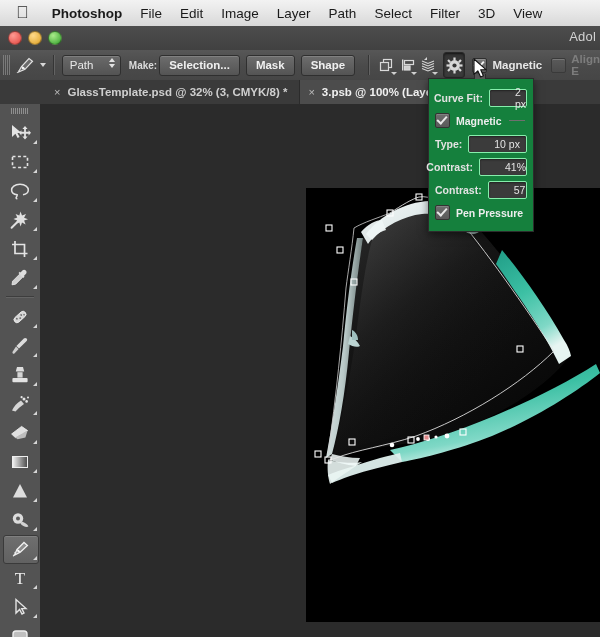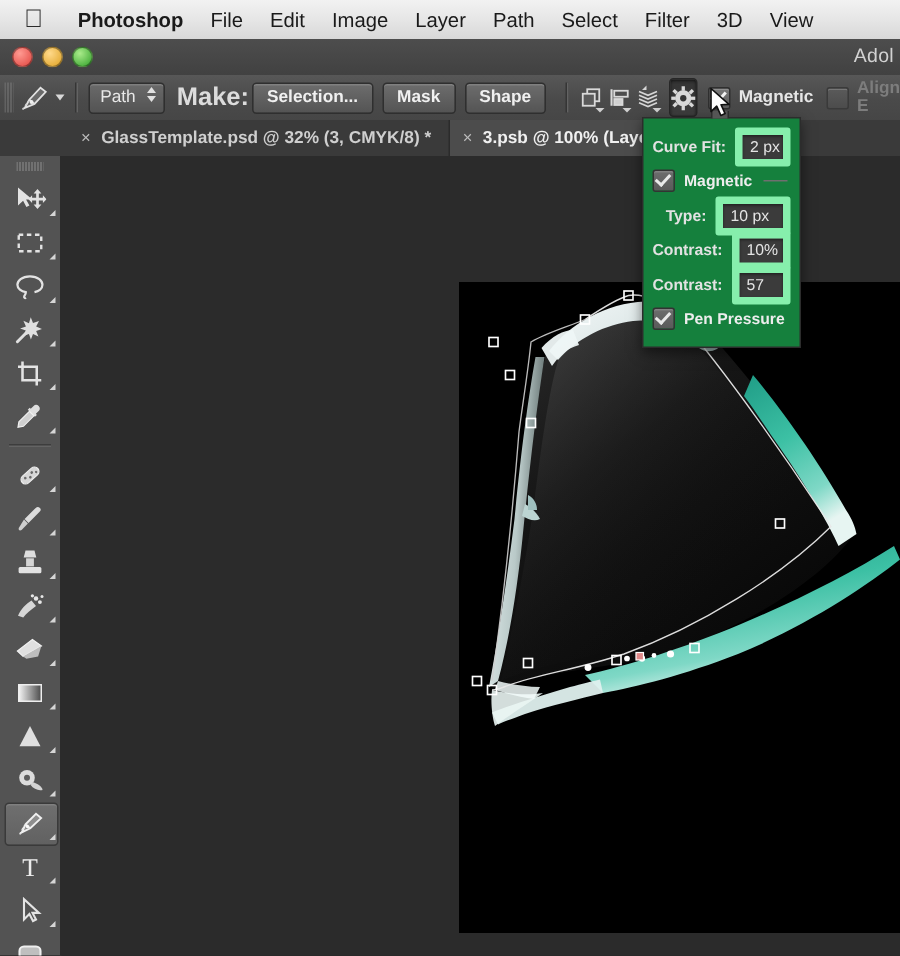--- a/index.html
+++ b/index.html
@@ -68,21 +68,21 @@
     border:1px solid #2f2f2f;border-radius:3px;
     display:flex;align-items:center;
     box-shadow:inset 0 1px 0 rgba(255,255,255,.14);
   }
   .ps-select span{font-size:11.5px;color:#e8e8e8;margin-left:7px;}
   .sel-arrows{
     position:absolute;right:5px;top:2px;display:flex;flex-direction:column;gap:2px;align-items:center;
   }
   .ar-up{width:0;height:0;border-left:3.5px solid transparent;border-right:3.5px solid transparent;border-bottom:4px solid #e2e2e2;}
   .ar-dn{width:0;height:0;border-left:3.5px solid transparent;border-right:3.5px solid transparent;border-top:4px solid #e2e2e2;}
-  .ob-label{font-size:17px;color:#dcdcdc;margin:0 2px 0 8px;font-weight:bold;}
+  .ob-label{font-size:10px;color:#dcdcdc;margin:0 2px 0 8px;font-weight:bold;}
   .ps-btn{
     height:19px;padding:0 9px;
     background:linear-gradient(to bottom,#6d6d6d,#545454);
     border:1px solid #2f2f2f;border-radius:3px;
     display:flex;align-items:center;justify-content:center;
     font-size:11.5px;color:#f0f0f0;font-weight:bold;
     box-shadow:inset 0 1px 0 rgba(255,255,255,.14);
     margin-right:6px;white-space:nowrap;
   }
   .icon-btn{
@@ -175,23 +175,24 @@
   .gp-nub{
     position:absolute;left:45px;top:-5px;width:10px;height:5px;
     background:#555;border-left:1px solid #2c2c2c;border-right:1px solid #2c2c2c;
   }
   .gp-row{
     display:flex;align-items:center;justify-content:flex-end;
     height:21px;margin:2px 6px;
   }
   .gp-label{font-size:10.5px;color:#e2e2e2;font-weight:bold;margin-right:6px;white-space:nowrap;}
   .gp-field{
-    width:40px;height:16px;background:#3b3b3b;border:5px solid #86efac;
+    width:40px;height:16px;background:#3b3b3b;border:1px solid #86efac;
     border-radius:2px;display:flex;align-items:center;
     box-shadow:inset 0 1px 2px rgba(0,0,0,.45);
+    padding-left:20px;
   }
   .gp-field span{font-size:10.5px;color:#e4e4e4;margin-left:5px;}
   .gp-chkrow{display:flex;align-items:center;height:21px;margin:2px 6px;}
   .gp-chk{
     width:13px;height:13px;border-radius:2px;flex:none;
     background:linear-gradient(to bottom,#6d6d6d,#5a5a5a);
     border:1px solid #333;position:relative;
     box-shadow:inset 0 1px 0 rgba(255,255,255,.15);
   }
   .gp-chk::after{
@@ -636,21 +637,21 @@
     <div class="gp-row">
       <div class="gp-label">Type:</div>
       <div class="gp-field">
         <span>10 px</span>
       </div>
     </div>
 
     <div class="gp-row">
       <div class="gp-label">Contrast:</div>
       <div class="gp-field">
-        <span>10%</span>
+        <span>41%</span>
       </div>
     </div>
 
     <div class="gp-row">
       <div class="gp-label">Contrast:</div>
       <div class="gp-field">
         <span>57</span>
       </div>
     </div>
 

